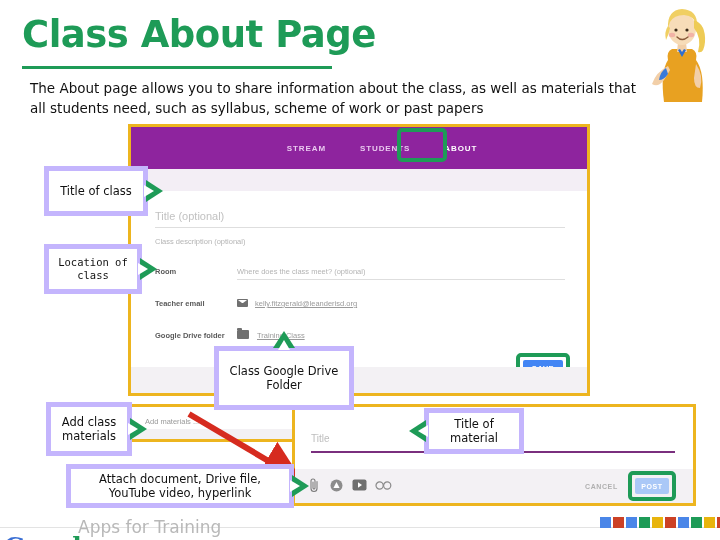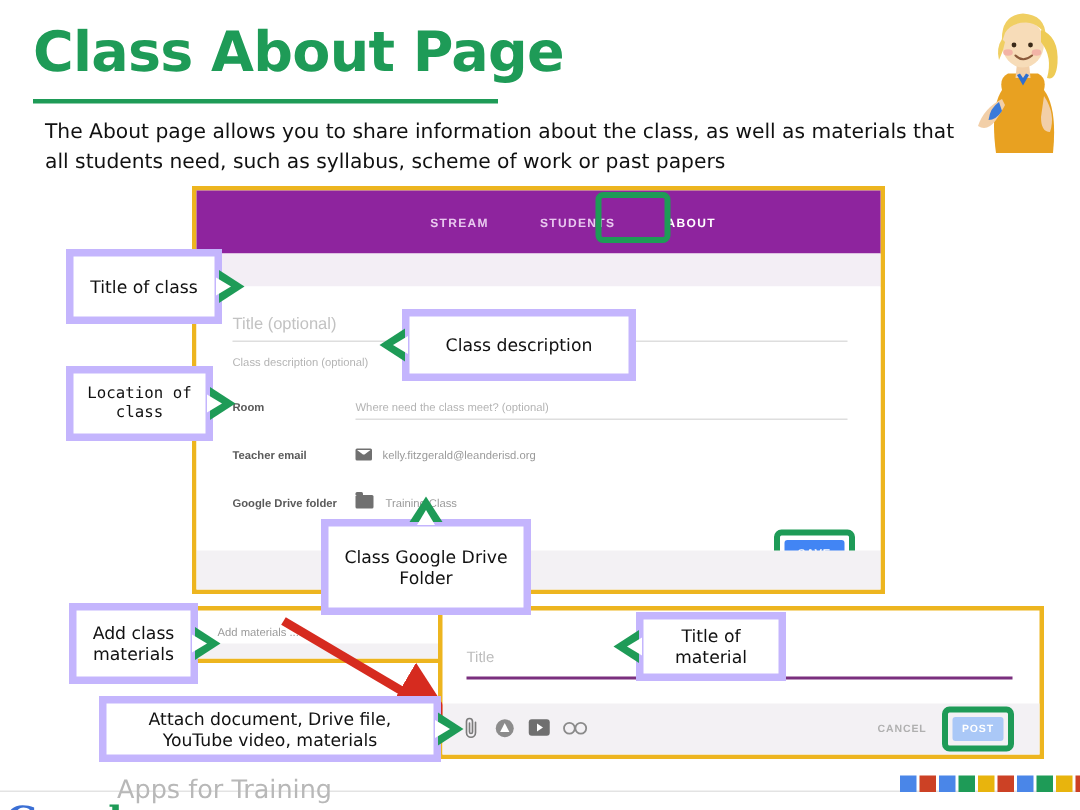--- a/index.html
+++ b/index.html
@@ -68,21 +68,21 @@
     background:#f3f1f4;
   }
   .f-label{
     position:absolute;font-size:7.5px;color:#5a5a5a;font-weight:bold;
     white-space:nowrap;
   }
   .f-ph{
     position:absolute;font-size:7.5px;color:#b4b4b4;white-space:nowrap;
   }
   .f-val{
-    position:absolute;font-size:7.5px;color:#9a9a9a;white-space:nowrap;
+    position:absolute;font-size:7.5px;color:#9a9a9a;white-space:nowrap;text-decoration:underline;
   }
   .f-line{position:absolute;height:1px;background:#dedede;}
   .title-ph{
     position:absolute;left:24px;top:19px;font-size:11px;color:#c2c2c2;
     white-space:nowrap;
   }
 
   .mail-ic{
     position:absolute;width:11px;height:8px;background:#707070;border-radius:1px;
   }
@@ -259,21 +259,21 @@
     </div>
     <div class="cls-subbar"></div>
 
     <div class="cls-body">
       <div class="title-ph">Title (optional)</div>
       <div class="f-line" style="left:24px;top:36px;width:410px;"></div>
 
       <div class="f-ph" style="left:24px;top:46px;">Class description (optional)</div>
 
       <div class="f-label" style="left:24px;top:76px;">Room</div>
-      <div class="f-ph" style="left:106px;top:76px;">Where need the class meet? (optional)</div>
+      <div class="f-ph" style="left:106px;top:76px;">Where does the class meet? (optional)</div>
       <div class="f-line" style="left:106px;top:88px;width:328px;"></div>
 
       <div class="f-label" style="left:24px;top:108px;">Teacher email</div>
       <div class="mail-ic" style="left:106px;top:108px;"></div>
       <div class="f-val" style="left:124px;top:108px;">kelly.fitzgerald@leanderisd.org</div>
 
       <div class="f-label" style="left:24px;top:140px;">Google Drive folder</div>
       <div class="folder-ic" style="left:106px;top:139px;"></div>
       <div class="f-val" style="left:126px;top:140px;">Training Class</div>
 
@@ -327,38 +327,34 @@
   <div class="callout co-title-class">
     <span>Title of class</span>
     <span class="tail-r"></span>
   </div>
 
   <div class="callout co-location">
     <span>Location of class</span>
     <span class="tail-r"></span>
   </div>
 
-  <div class="callout co-desc">
-    <span>Class description</span>
-    <span class="tail-l"></span>
-  </div>
 
 
   <div class="callout co-drive">
     <span>Class Google Drive Folder</span>
     <span class="tail-d"></span>
   </div>
 
   <div class="callout co-addclass">
     <span>Add class materials</span>
     <span class="tail-r"></span>
   </div>
 
   <div class="callout co-attach">
-    <span>Attach document, Drive file, YouTube video, materials</span>
+    <span>Attach document, Drive file, YouTube video, hyperlink</span>
     <span class="tail-r"></span>
   </div>
 
   <div class="callout co-matlbl">
     <span>Title of material</span>
     <span class="tail-l"></span>
   </div>
 
   <div class="foot-rule"></div>
   <div class="gl"><span style="color: rgb(59, 111, 212);">G</span><span style="color: rgb(217, 48, 37);">o</span><span style="color: rgb(242, 181, 0);">o</span><span style="color: rgb(59, 111, 212);">g</span><span style="color: rgb(30, 155, 87);">l</span><span style="color: rgb(217, 48, 37);">e</span></div>

